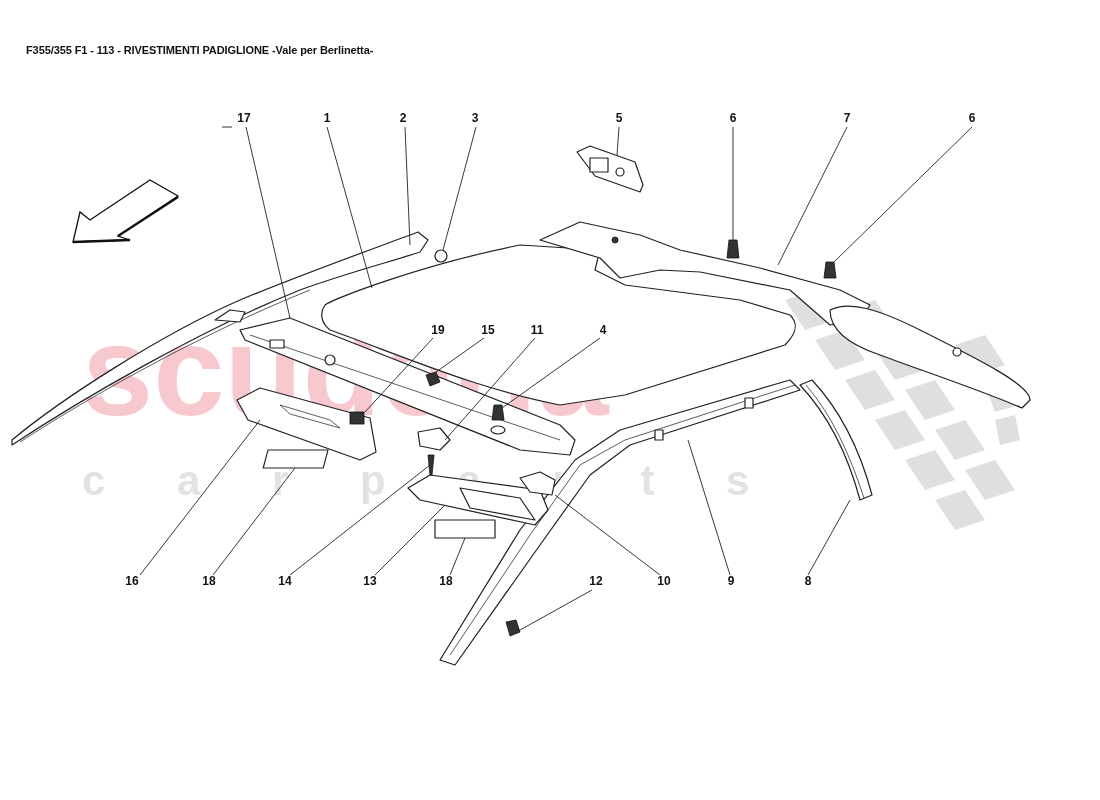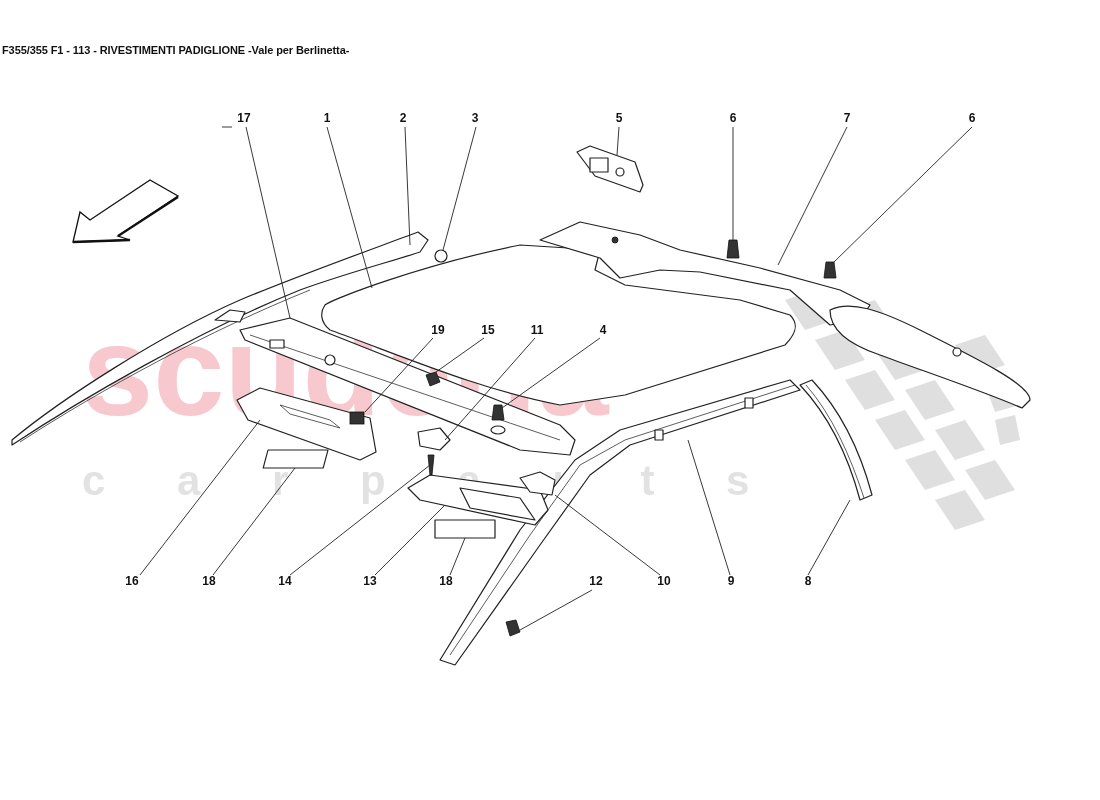--- a/index.html
+++ b/index.html
@@ -1,17 +1,17 @@
 <!DOCTYPE html>
 <html><head>
 <meta charset="utf-8">
 <style>
   html, body { margin: 0; padding: 0; background: #ffffff; }
   body { width: 1100px; height: 800px; position: relative; overflow: hidden; font-family: "Liberation Sans", sans-serif; }
-  .title { position: absolute; left: 2px; top: 44px; font-size: 11px; font-weight: bold; color: #111; letter-spacing: -0.1px; }
+  .title { position: absolute; left: 26px; top: 44px; font-size: 11px; font-weight: bold; color: #111; letter-spacing: -0.1px; }
   svg.diagram { position: absolute; left: 0; top: 0; }
   .callout { font-family: "Liberation Sans", sans-serif; font-size: 12px; font-weight: bold; fill: #111; }
   .wm-text { font-family: "Liberation Sans", sans-serif; font-weight: bold; }
   .part { fill: #fff; stroke: #222; stroke-width: 1.2; stroke-linejoin: round; }
   .partthin { fill: none; stroke: #333; stroke-width: 0.8; }
   .leader { stroke: #222; stroke-width: 0.9; fill: none; }
   .hw { fill: #333; stroke: #111; stroke-width: 0.8; }
 </style>
 </head>
 <body>

